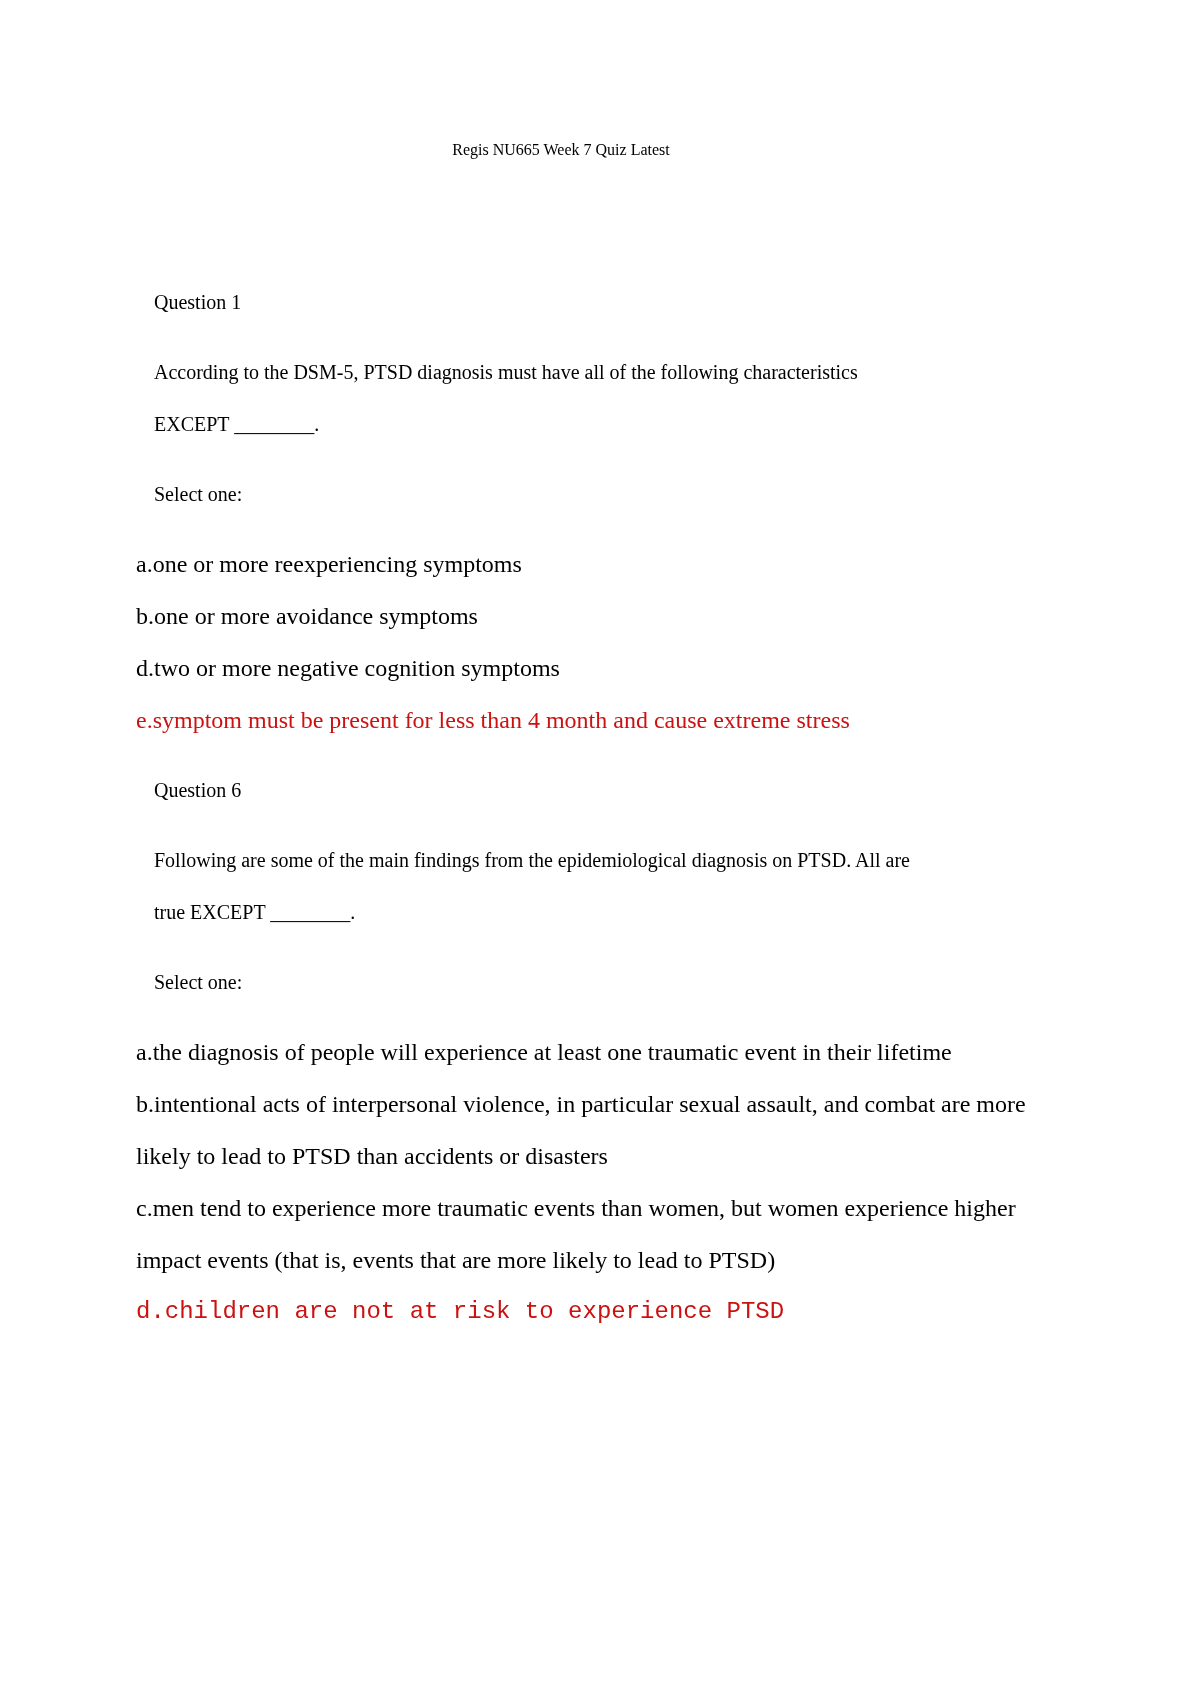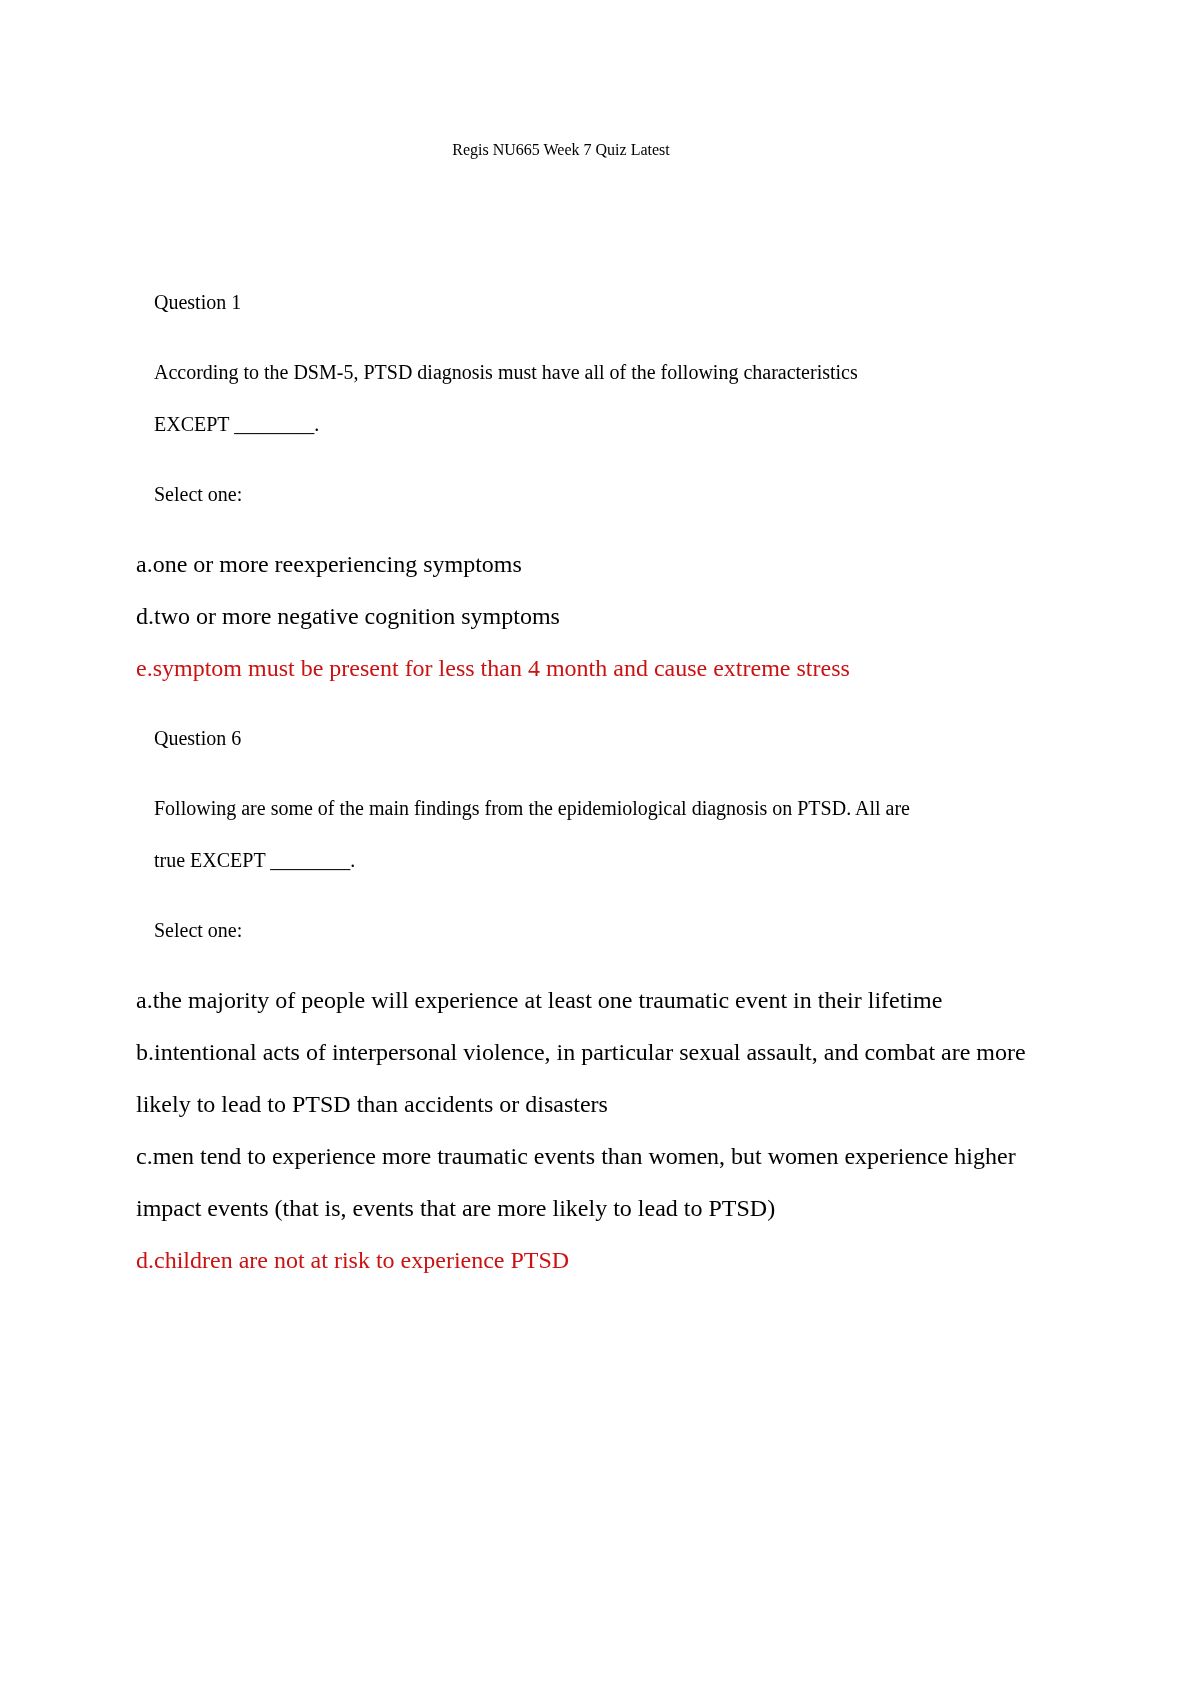--- a/index.html
+++ b/index.html
@@ -53,31 +53,32 @@
   <h1 class="doc-title">Regis NU665 Week 7 Quiz Latest</h1>
 
   <div class="questions">
 
     <section>
       <p class="line">Question 1</p>
       <p class="line">According to the DSM-5, PTSD diagnosis must have all of the following characteristics
 EXCEPT ________.</p>
       <p class="line">Select one:</p>
       <p class="option">a.one or more reexperiencing symptoms</p>
+      <p class="option">b.one or more avoidance symptoms</p>
       <p class="option">d.two or more negative cognition symptoms</p>
       <p class="option" style="color: rgb(204, 17, 17);">e.symptom must be present for less than 4 month and cause extreme stress</p>
     </section>
 
     <section>
       <p class="line">Question 6</p>
       <p class="line">Following are some of the main findings from the epidemiological diagnosis on PTSD. All are
 true EXCEPT ________.</p>
       <p class="line">Select one:</p>
-      <p class="option">a.the majority of people will experience at least one traumatic event in their lifetime</p>
+      <p class="option">a.the diagnosis of people will experience at least one traumatic event in their lifetime</p>
       <p class="option">b.intentional acts of interpersonal violence, in particular sexual assault, and combat are more
 likely to lead to PTSD than accidents or disasters</p>
       <p class="option">c.men tend to experience more traumatic events than women, but women experience higher
 impact events (that is, events that are more likely to lead to PTSD)</p>
-      <p class="option" style="color: rgb(204, 17, 17);">d.children are not at risk to experience PTSD</p>
+      <p class="option" style="color: rgb(204, 17, 17); font-family: Liberation Mono, monospace;">d.children are not at risk to experience PTSD</p>
     </section>
 
   </div>
 </div>
 
 </body></html>

